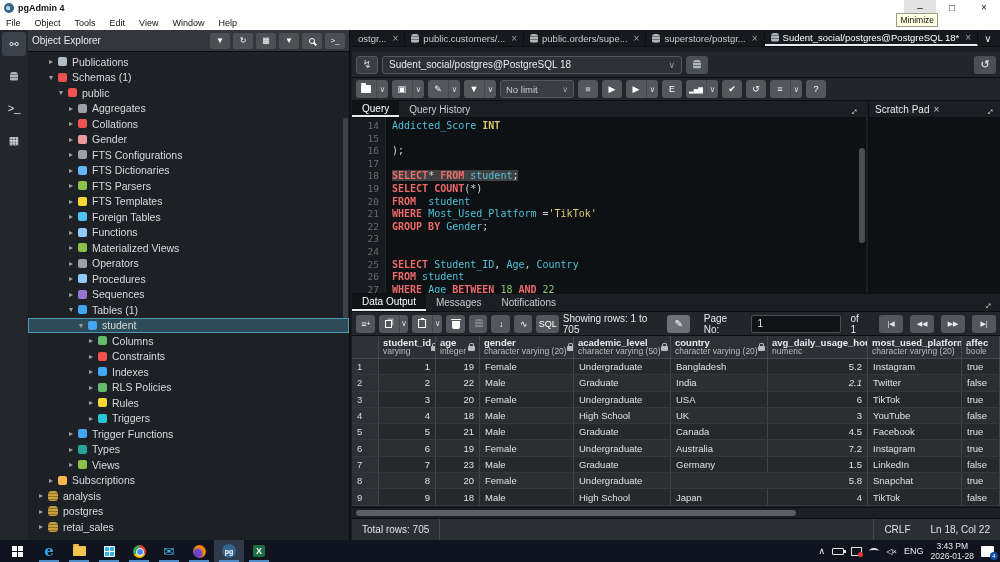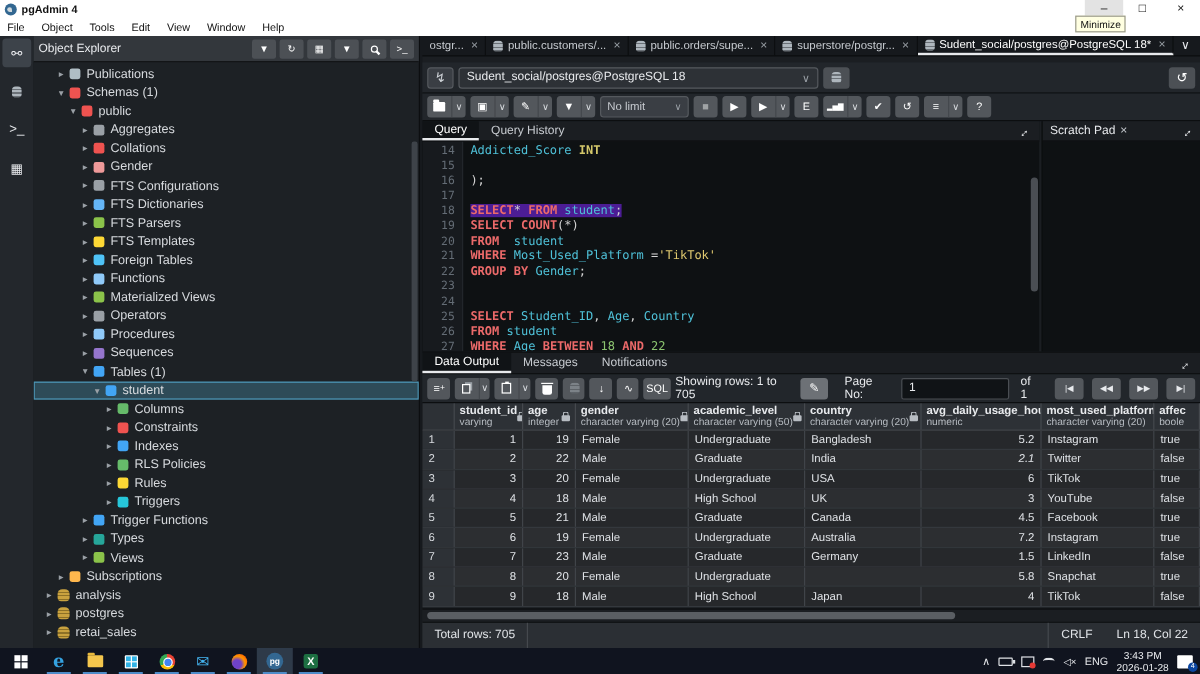--- a/index.html
+++ b/index.html
@@ -86,21 +86,21 @@
   #gutter { width:34px; background:#171a1e; color:#646c75; font-size:9.5px; text-align:right; padding:2px 6px 0 0; border-right:1px solid #22262b;}
   #gutter div { height:12.6px; line-height:12.6px;}
   #code { flex:1; padding:2px 0 0 6px; font-size:10px; color:#d4d4d4;}
   #code .cl { height:12.6px; line-height:12.6px; white-space:pre;}
   .tok-k { color:#ec6a6a; font-weight:bold;}
   .tok-i { color:#4fc1d8; }
   .tok-s { color:#e0c96f; }
   .tok-n { color:#8cc570; }
   .tok-t { color:#d3c76a; font-weight:bold;}
   .tok-p { color:#d4d4d4; }
-  .sel { background:#4c1d95; }
+  .sel { background:#404040; }
   #editor-vscroll { position:absolute; right:1px; top:30px; width:6px; height:95px; background:#4a4e53; border-radius:3px;}
 
   #scratch { position:absolute; left:516px; top:71px; width:132px; height:192px; background:#101316; border-left:1px solid #0c0e10;}
   #scratch-header { height:17px; background:#1b1e22; display:flex; align-items:center; padding:0 6px; border-bottom:1px solid #0c0e10;}
   #scratch-header .sp-title { color:#e8eaed; font-size:10px; }
   #scratch-header .close { color:#c7cbd0; font-size:10px; margin-left:4px;}
   #scratch-header .sp-expand { margin-left:auto;}
   #scratch-body { height:175px; background:#0e1113;}
 
   

